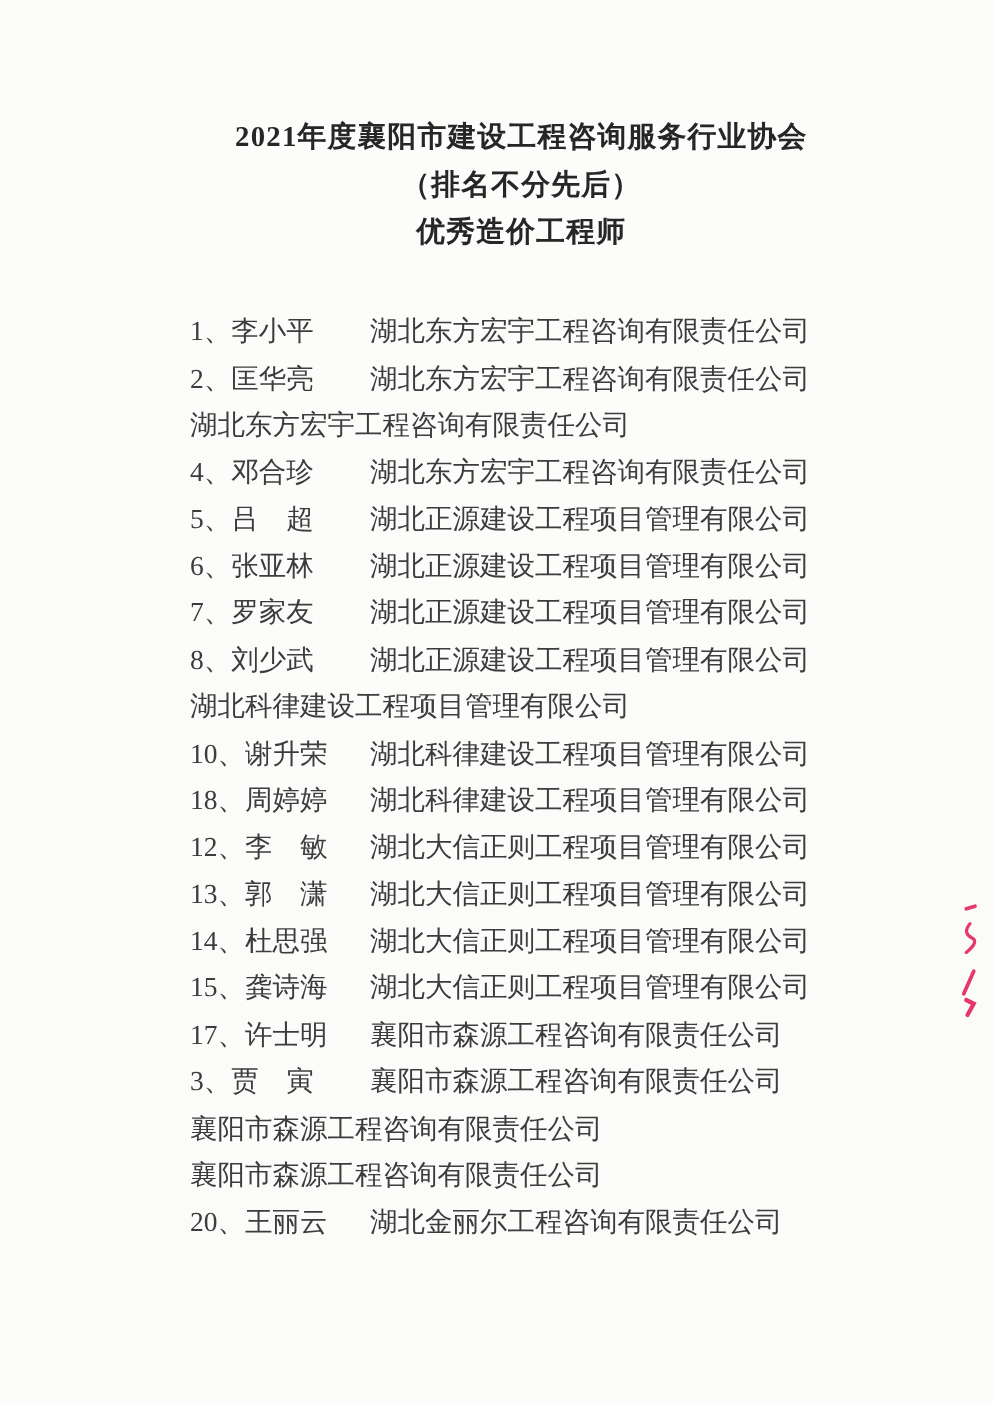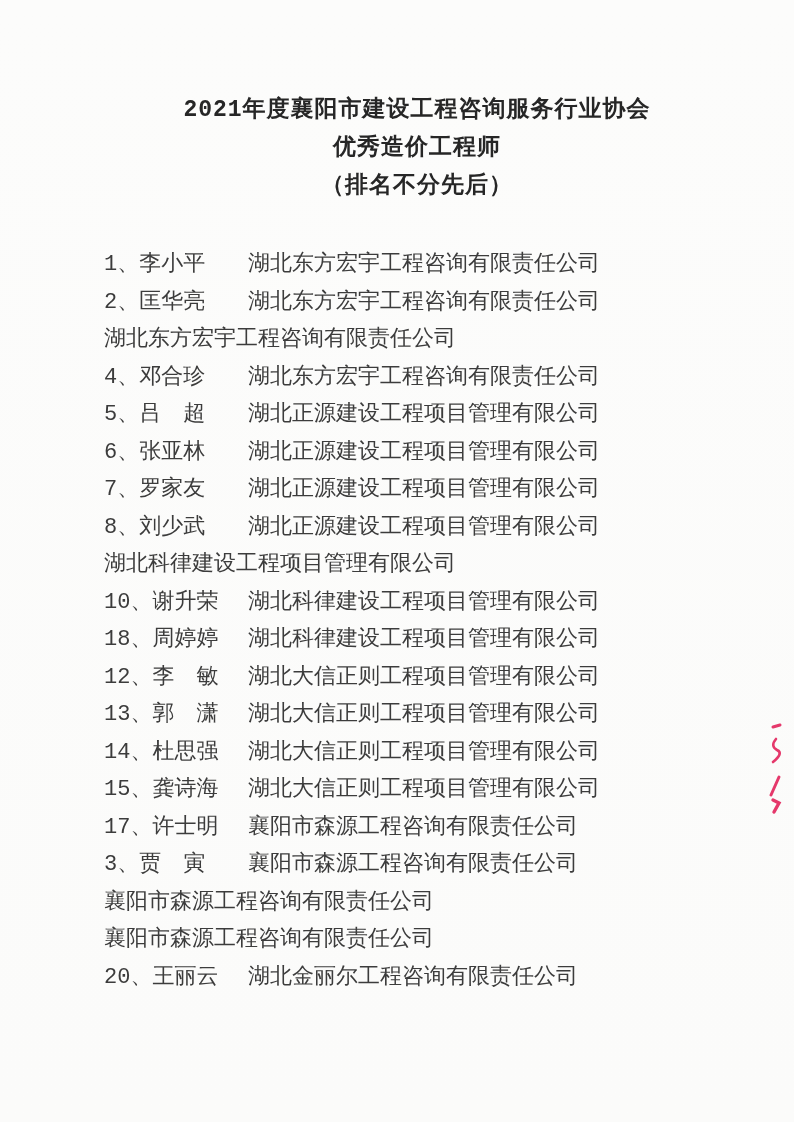--- a/index.html
+++ b/index.html
@@ -6,21 +6,20 @@
   body {
     width: 794px; height: 1122px;
     background: #fbfbfa;
     font-family: "Liberation Serif", "DejaVu Serif", serif;
     position: relative;
     overflow: hidden;
   }
   .page {
     position: absolute; inset: 0;
     background: linear-gradient(180deg, #fcfcfb 0%, #fbfbfa 100%);
-    font-family: Liberation Mono, monospace;
   }
   .title-block {
     position: absolute;
     top: 91px; left: 40px; right: 0;
     text-align: center;
     color: #262626;
     font-weight: bold;
   }
   .title-line {
     font-size: 23px;
@@ -32,42 +31,43 @@
     position: absolute;
     top: 246px; left: 104px; right: 0;
     color: #3c3c3c;
   }
   .row {
     display: flex;
     align-items: baseline;
     font-size: 22px;
     line-height: 37.5px;
     white-space: nowrap;
+    margin-left: 48px;
   }
   .row .left {
     display: inline-block;
     width: 144px;
     flex: 0 0 144px;
   }
   .row .company { letter-spacing: 0px; }
   .red-marks {
     position: absolute;
     left: 750px; top: 710px;
     width: 40px; height: 110px;
   }
 </style>
 </head>
 <body>
 
 <div class="page">
 
   <header class="title-block">
     <div class="title-line">2021年度襄阳市建设工程咨询服务行业协会</div>
+    <div class="title-line">（排名不分先后）</div>
     <div class="title-line">优秀造价工程师</div>
-    <div class="title-line">（排名不分先后）</div>
   </header>
 
   <main class="list">
   <div class="row">
     <span class="left"><span>1、</span><span>李小平</span></span>
     <span class="company">湖北东方宏宇工程咨询有限责任公司</span>
   </div>
 
   <div class="row">
     <span class="left"><span>2、</span><span>匡华亮</span></span>

